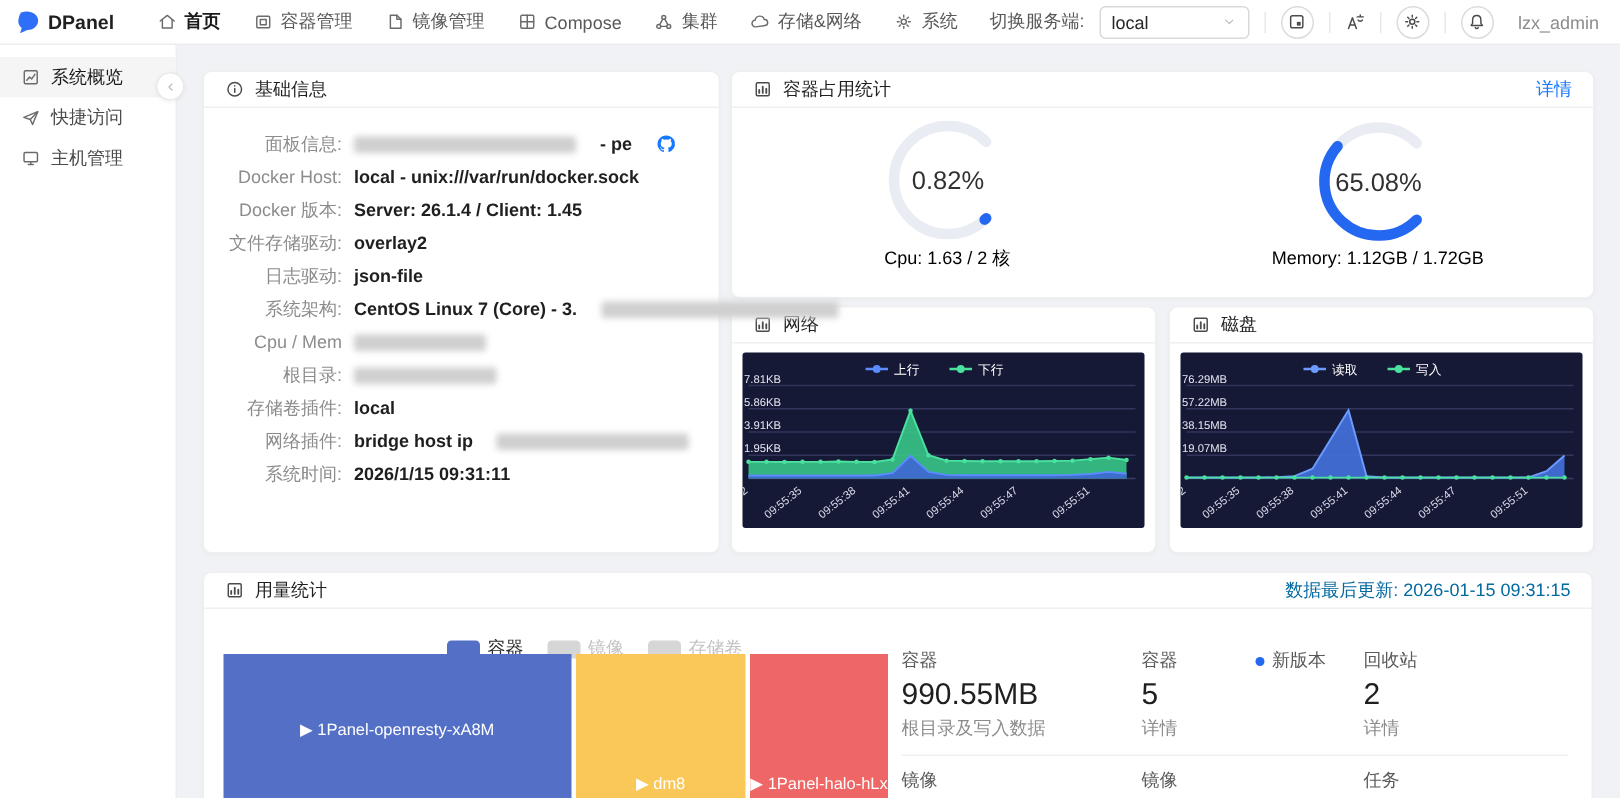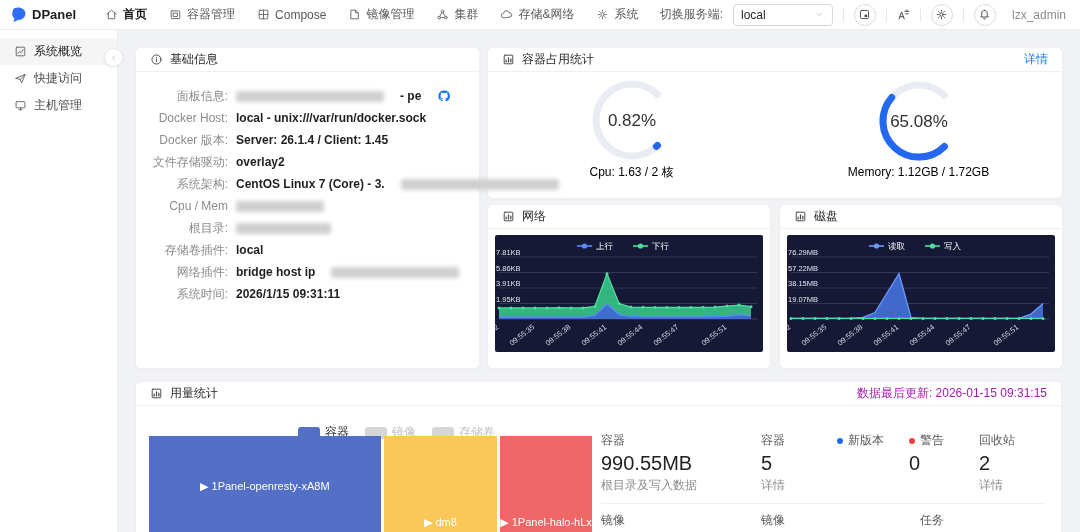--- a/index.html
+++ b/index.html
@@ -49,21 +49,21 @@
   .right-col { display:flex; flex-direction:column; gap:5px; }
   .charts-row { display:grid; grid-template-columns:1fr 1fr; gap:8px; }
 
   .card { background:#fff; border:1px solid #efefef; border-radius:6px; box-shadow:0 1px 2px rgba(0,0,0,.03); }
   .card-head { height:24px; display:flex; align-items:center; gap:7px; padding:0 14px;
     border-bottom:1px solid #f0f0f0; }
   .card-head .ic { width:13px; height:13px; color:#4a4a4a; }
   .card-title { color:#1f1f1f; }
   .card-head .spacer { flex:1; }
   .link { color:#1677ff; cursor:pointer; }
-  .muted-note { color:#a21caf; }
+  .muted-note { color:#0369a1; }
 
   
   #basic-info-card { height:322px; }
   .info-body { padding:13px 16px 0 6px; }
   .info-row { display:flex; align-items:center; height:22px; }
   .info-label { width:86px; text-align:right; color:#8c8c8c; flex:none; }
   .info-value { margin-left:8px; color:#1f1f1f; font-weight:bold; display:flex; align-items:center; gap:16px; white-space:nowrap; }
   .redact { height:11px; border-radius:2px; background:#cfcfcf; filter:blur(2px); display:inline-block; }
   .gh { width:14px; height:14px; color:#1677ff; }
 
@@ -124,34 +124,34 @@
             <svg viewBox="0 0 16 16" fill="none" stroke="currentColor" stroke-width="1.2" stroke-linecap="round" stroke-linejoin="round">
               <rect x="2.7" y="3.5" width="10.6" height="9.5" rx="1"></rect>
               <rect x="5.6" y="6.2" width="4.8" height="4.2"></rect>
             </svg>
           </span>
           <span>容器管理</span>
         </div>
         <div class="nav-item">
           <span class="ic ">
             <svg viewBox="0 0 16 16" fill="none" stroke="currentColor" stroke-width="1.2" stroke-linecap="round" stroke-linejoin="round">
+              <path d="M4 2.7h5.3L12.7 6v7.3H4z"></path>
+              <path d="M9.3 2.7V6h3.4"></path>
+            </svg>
+          </span>
+          <span>镜像管理</span>
+        </div>
+        <div class="nav-item">
+          <span class="ic ">
+            <svg viewBox="0 0 16 16" fill="none" stroke="currentColor" stroke-width="1.2" stroke-linecap="round" stroke-linejoin="round">
               <rect x="2.7" y="2.7" width="10.6" height="10.6" rx="1"></rect>
               <path d="M2.7 8h10.6M8 2.7v10.6"></path>
             </svg>
           </span>
           <span>Compose</span>
-        </div>
-        <div class="nav-item">
-          <span class="ic ">
-            <svg viewBox="0 0 16 16" fill="none" stroke="currentColor" stroke-width="1.2" stroke-linecap="round" stroke-linejoin="round">
-              <path d="M4 2.7h5.3L12.7 6v7.3H4z"></path>
-              <path d="M9.3 2.7V6h3.4"></path>
-            </svg>
-          </span>
-          <span>镜像管理</span>
         </div>
         <div class="nav-item">
           <span class="ic ">
             <svg viewBox="0 0 16 16" fill="none" stroke="currentColor" stroke-width="1.2" stroke-linecap="round" stroke-linejoin="round">
               <circle cx="8" cy="4.4" r="1.6"></circle>
               <circle cx="3.9" cy="11.8" r="1.6"></circle>
               <circle cx="12.1" cy="11.8" r="1.6"></circle>
               <path d="M7.2 5.8 4.7 10.3M8.8 5.8l2.5 4.5M5.6 11.8h4.8"></path>
             </svg>
           </span>
@@ -297,20 +297,26 @@
             <div class="info-row">
               <span class="info-label">Docker 版本:</span>
               <span class="info-value">
                 <span>Server: 26.1.4 / Client: 1.45</span>
               </span>
             </div>
             <div class="info-row">
               <span class="info-label">文件存储驱动:</span>
               <span class="info-value">
                 <span>overlay2</span>
+              </span>
+            </div>
+            <div class="info-row">
+              <span class="info-label">日志驱动:</span>
+              <span class="info-value">
+                <span>json-file</span>
               </span>
             </div>
             <div class="info-row">
               <span class="info-label">系统架构:</span>
               <span class="info-value">
                 <span>CentOS Linux 7 (Core) - 3.</span>
                 <span class="redact" style="width:158px"></span>
               </span>
             </div>
             <div class="info-row">
@@ -567,44 +573,37 @@
           </div>
           <div class="stat-cell">
             <div class="stat-label">
               <span class="dot" style="background:#2468f2"></span>
               <span>新版本</span>
             </div>
             <div class="stat-value"></div>
           </div>
           <div class="stat-cell">
             <div class="stat-label">
-              <span class="dot" style="background:#f53f3f"></span>
-              <span>警告</span>
-            </div>
-            <div class="stat-value">0</div>
-          </div>
-          <div class="stat-cell">
-            <div class="stat-label">
               <span>回收站</span>
             </div>
             <div class="stat-value">2</div>
             <div class="stat-sub link">详情</div>
           </div>
           <div class="stats-divider"></div>
           <div class="stat-cell" style="grid-column: 1;">
             <div class="stat-label">
               <span>镜像</span>
             </div>
           </div>
           <div class="stat-cell" style="grid-column: 2;">
             <div class="stat-label">
               <span>镜像</span>
             </div>
           </div>
-          <div class="stat-cell" style="grid-column: 4; margin-left: 11px;">
+          <div class="stat-cell" style="grid-column: 4;">
             <div class="stat-label">
               <span>任务</span>
             </div>
           </div>
         </div>
     </section>
   </div>
 </div>
 
 </body></html>

